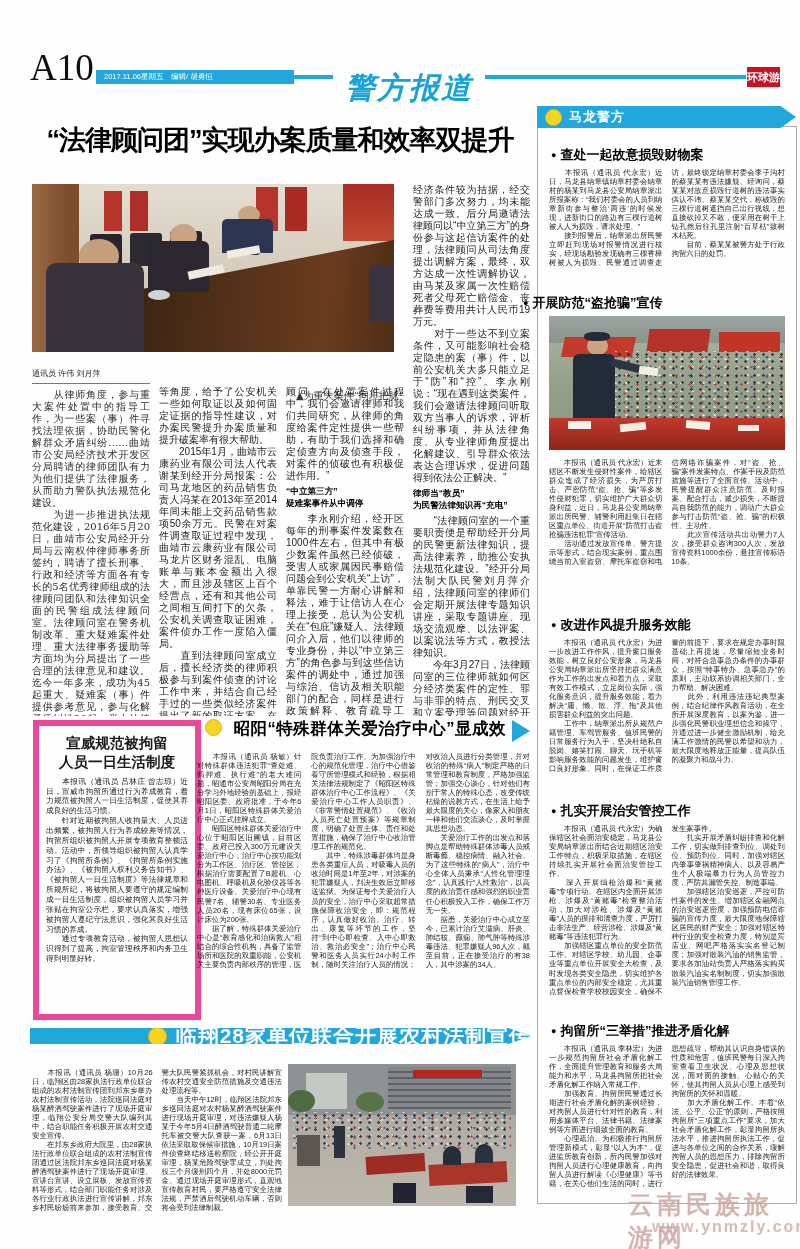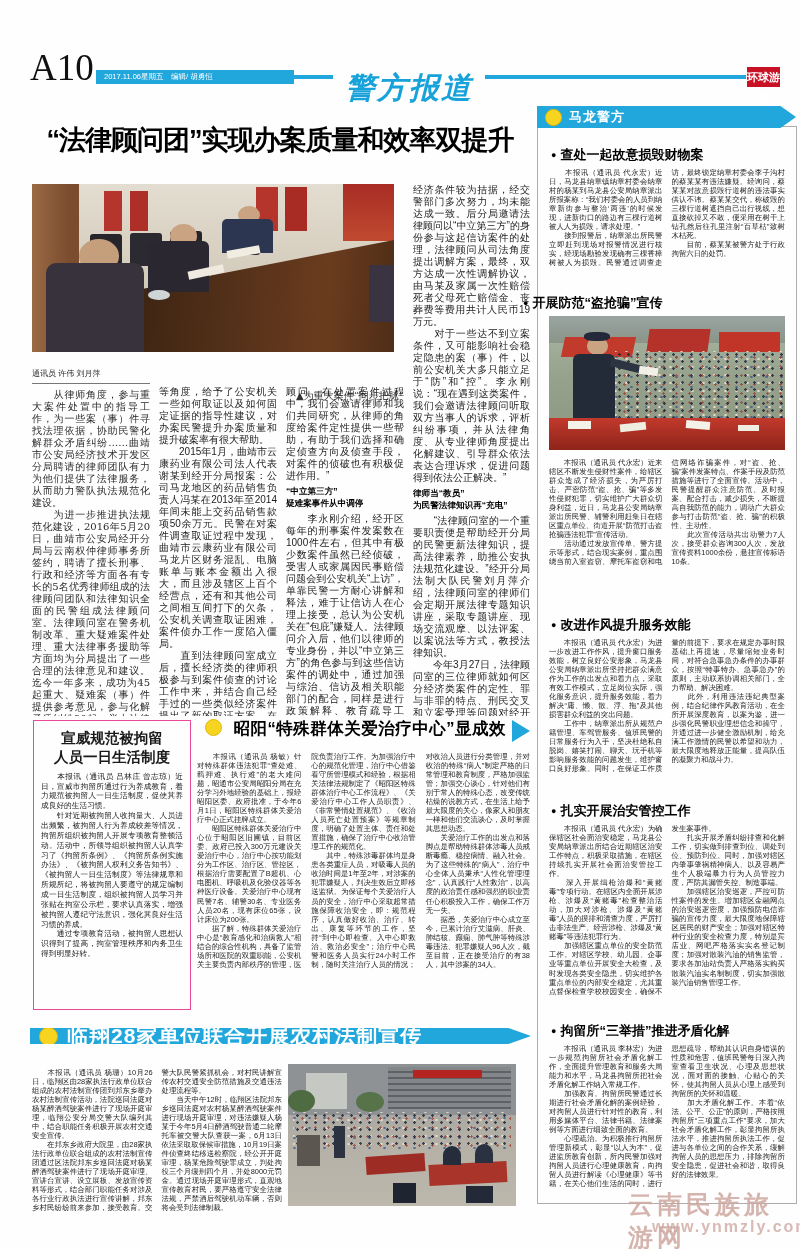--- a/index.html
+++ b/index.html
@@ -26,21 +26,21 @@
   
   .ribbon{background:#21a7dc;clip-path:polygon(0 0,94% 0,100% 50%,94% 100%,0 100%);
           display:flex;align-items:center;}
   .ydot{width:15px;height:15px;border-radius:50%;background:#f6d41f;border:1px solid #e3b907;margin:0 7px 0 8px;}
   .ribbon-label{color:#fff;font-weight:bold;font-size:13px;letter-spacing:1px;}
   .sbbox{border:1px solid #adadad;background:#fefefe;}
   .sbtitle{font-size:13px;font-weight:bold;color:#000;white-space:nowrap;}
   .bullet{font-size:9px;vertical-align:1px;margin-right:4px;color:#000;}
   .sbtext{font-size:7.4px;line-height:1.22;color:#1c1c1c;}
   
-  .xwbox{border:1px solid #ec4899;background:#fefefe;padding:6px 7px;}
+  .xwbox{border:6px solid #ec4899;background:#fefefe;padding:6px 7px;}
   .xwtitle{font-size:14.5px;font-weight:bold;text-align:center;white-space:pre-line;line-height:1.3;margin:2px 0 5px;}
   .zytitle{font-size:16.5px;font-weight:bold;color:#000;letter-spacing:.5px;}
   .arrow-cyan{width:0;height:0;border-top:11px solid transparent;border-bottom:11px solid transparent;border-left:18px solid #21a7dc;}
   .banner{background:#21a7dc;clip-path:polygon(0 0,95.5% 0,100% 50%,95.5% 100%,0 100%);
           display:flex;align-items:center;}
   .banner-label{color:#fff;font-weight:bold;font-size:21px;letter-spacing:1px;}
   .bdot{width:17px;height:17px;border-radius:50%;background:#f6d41f;border:1px solid #e3b907;margin:0 9px 0 9px;}
   
   .photo{position:absolute;overflow:hidden;background:#cfcabf;}
   .photo *{position:absolute;}
@@ -189,21 +189,21 @@
 　　加强辖区重点单位的安全防范工作。对辖区学校、幼儿园、企事业等重点单位开展安全大检查，及时发现各类安全隐患，切实维护各重点单位的内部安全稳定，尤其重点督保检查学校校园安全，确保不发生案事件。
 　　扎实开展矛盾纠纷排查和化解工作，切实做到排查到位、调处到位、预防到位。同时，加强对辖区内肇事肇祸精神病人、以及容易产生个人极端暴力行为人员管控力度，严防其漏管失控、制造事端。
 　　加强辖区治安巡逻，严控可防性案件的发生。增加辖区金融网点的治安巡逻密度，加强预防电信诈骗的宣传力度，最大限度地保障辖区居民的财产安全；加强对辖区特种行业的安全检查力度，特别是宾店业、网吧严格落实实名登记制度；加强对散装汽油的销售监管，要求各加油站负责人严格落实购买散装汽油实名制制度，切实加强散装汽油销售管理工作。</div>
 
   <div class="abs sbtitle" style="left:551px;top:1022px;"><span class="bullet">●</span><span>拘留所“三举措”推进矛盾化解</span></div>
   <div class="abs t sbtext cols2" style="left:549px;top:1044px;width:236px;height:150px;">　　本报讯（通讯员 李林宏）为进一步规范拘留所社会矛盾化解工作，全面提升管理教育和服务大局能力和水平，马龙县拘留所把社会矛盾化解工作纳入常规工作。
 　　加强教育。拘留所民警通过长期进行社会矛盾化解的案例经验，对拘留人员进行针对性的教育，利用多媒体平台、法律书籍、法律案例等方面进行细致全面的教育。
 　　心理疏治。为积极推行拘留所管理新模式，彰显“以人为本”，促进监所教育创新，所内民警加强对拘留人员进行心理健康教育，向拘留人员进行解读《心理健康》等书籍，在关心他们生活的同时，进行思想疏导，帮助其认识自身错误的性质和危害，值班民警每日深入拘室查看卫生状况、心理及思想状况，面对面的接触、心贴心的关怀，使其拘留人员从心理上感受到拘留所的关怀和温暖。
 　　加大矛盾化解工作。本着“依法、公平、公正”的原则，严格按照拘留所“三项重点工作”要求，加大社会矛盾化解工作，彰显拘留所执法水平，推进拘留所执法工作，促进与各单位之间的合作关系，缓解拘留人员的思想压力，排除拘留所安全隐患，促进社会和谐，取得良好的法律效果。</div>
 
-  <div class="abs banner" style="left:30px;top:1028px;width:501px;height:16px;">
+  <div class="abs banner" style="left:30px;top:1028px;width:501px;height:16px;justify-content:flex-end;">
     <span class="bdot"></span>
     <span class="banner-label">临翔28家单位联合开展农村法制宣传</span>
   </div>
   <div class="abs t sbtext cols2" style="left:32px;top:1068px;width:250px;height:168px;">　　本报讯（通讯员 杨珊）10月26日，临翔区由28家执法行政单位联合组成的农村法制宣传团到邦东乡举办农村法制宣传活动，法院巡回法庭对杨某醉酒驾驶案件进行了现场开庭审理，临翔公安分局交警大队编列其中，结合职能任务积极开展农村交通安全宣传。
 　　在邦东乡政府大院里，由28家执法行政单位联合组成的农村法制宣传团通过区法院邦东乡巡回法庭对杨某醉酒驾驶案件进行了现场开庭审理、宣讲台宣讲、设立展板、发放宣传资料等形式，结合部门职能任务对涉及各行业行政执法进行宣传讲解，邦东乡村民纷纷前来参加，接受教育。交警大队民警紧抓机会，对村民讲解宣传农村交通安全防范措施及交通违法处理流程等。
 　　当天中午12时，临翔区法院邦东乡巡回法庭对农村杨某醉酒驾驶案件进行现场开庭审理，对违法嫌疑人杨某于今年5月4日醉酒驾驶普通二轮摩托车被交警大队查获一案，6月13日依法采取取保候审措施，10月19日案件侦查终结移送检察院，经公开开庭审理，杨某危险驾驶罪成立，判处拘役三个月缓刑四个月，并处8000元罚金。通过现场开庭审理形式，直观地宣传教育村民，要严格遵守安全法律法规，严禁酒后驾驶机动车辆，否则将会受到法律制裁。</div>
 
   <div class="photo" style="left:288px;top:1064px;width:228px;height:142px;">
     <div style="left:0;top:0;width:100%;height:100%;background:linear-gradient(#9b9d9b,#b4b0a6 55%,#bdb8ac);"></div>
     <div style="left:0;top:0;width:100%;height:36%;background:#8f9294;"></div>

